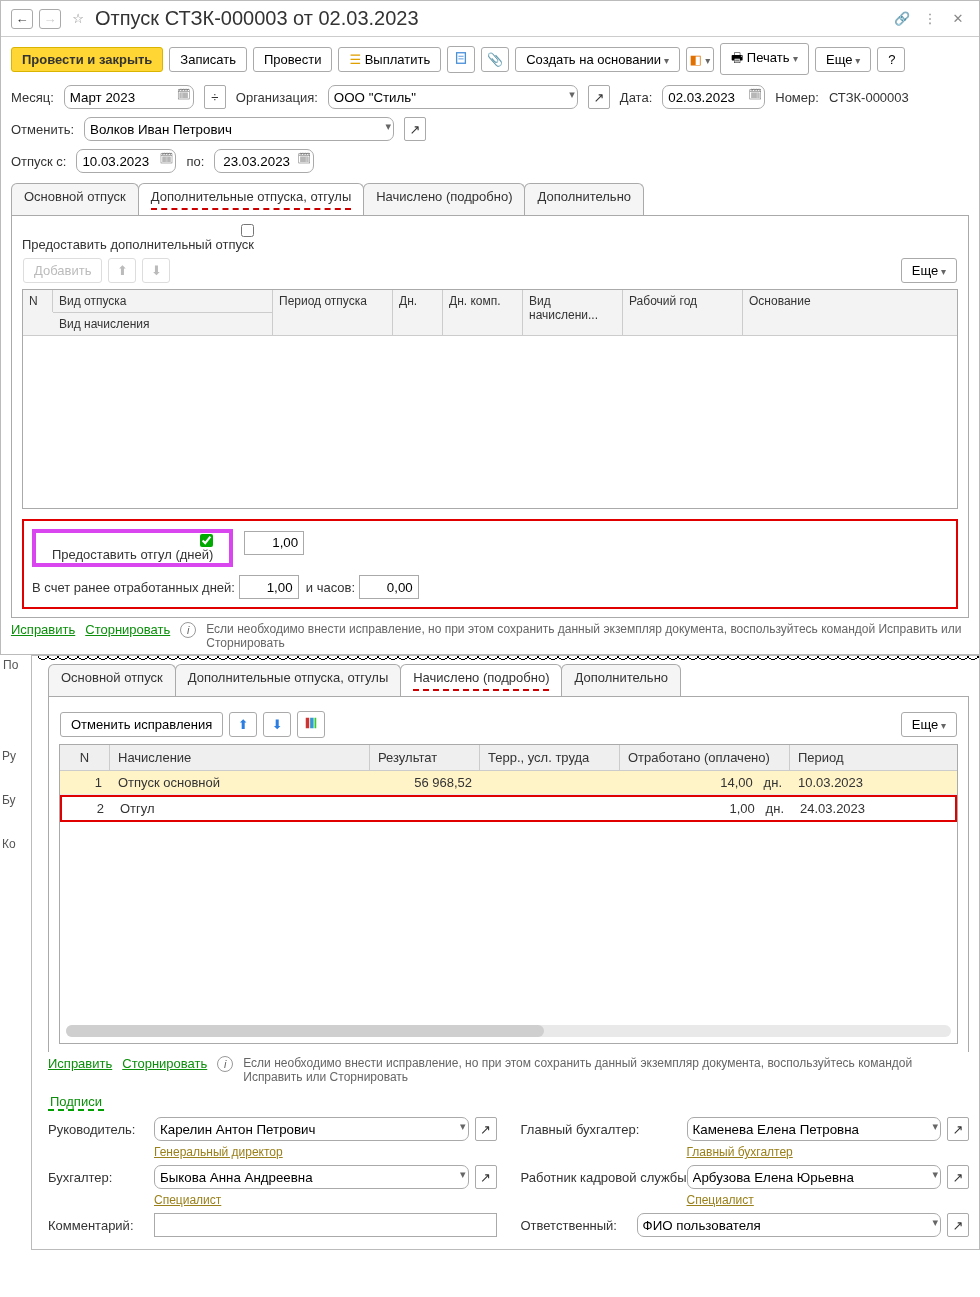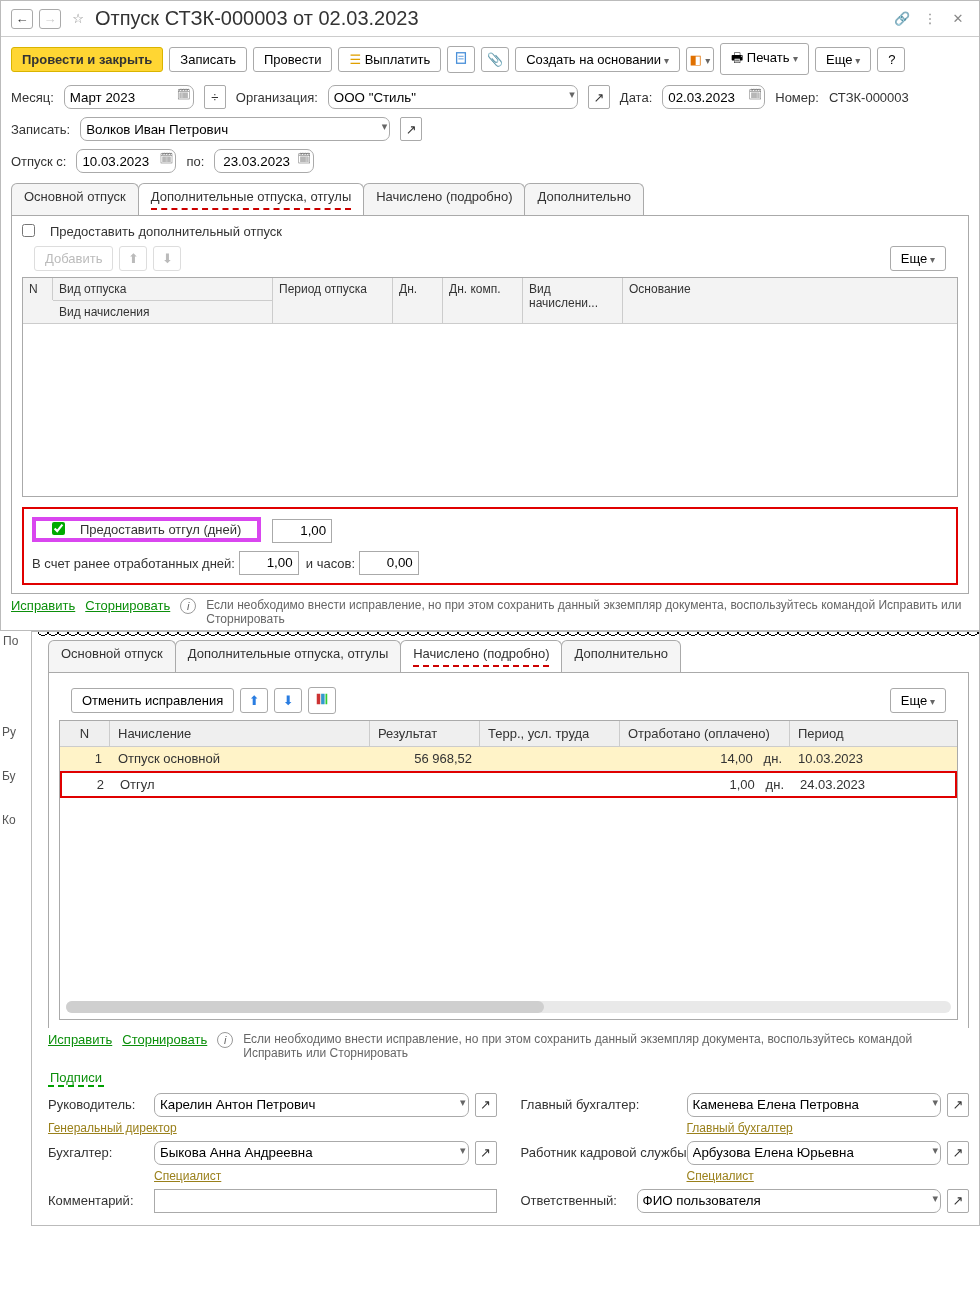--- a/index.html
+++ b/index.html
@@ -60,22 +60,22 @@
     border:1px solid #aaa; border-bottom:none; border-radius:6px 6px 0 0;
     padding:5px 12px; background:#f5f5f5; cursor:pointer; margin-right:-1px;
     position:relative;
   }
   .tab.active { background:#fff; z-index:2; }
   .tab .underline {
     display:block; height:2px; border-bottom:2px dashed #c00;
     margin-top:4px;
   }
   .panel { padding:8px 10px; border:1px solid #aaa; border-top:none; margin:0 10px; }
-  .chklabel { display:inline-flex; align-items:flex-start; gap:15px; }
-  .smalltoolbar { display:flex; gap:6px; align-items:center; margin:6px 12px; }
+  .chklabel { display:inline-flex; align-items:flex-end; gap:0;flex-direction:column; }
+  .smalltoolbar { display:flex; gap:6px; align-items:center; margin:6px 1px; }
   .btn.disabled { color:#bbb; border-color:#ddd; cursor:default; }
   .grid {
     border:1px solid #aaa; width:100%; height:220px; overflow:hidden;
     background:#fff;
   }
   .grid-head { display:flex; background:#f3f3f3; border-bottom:1px solid #ccc; }
   .gh { border-right:1px solid #ccc; padding:4px 6px; font-size:12px; color:#333; }
   .gh.sub { border-top:1px solid #ccc; }
   .redbox { border:2px solid #e00000; padding:8px; margin-top:10px; }
   .link { color:#0b8f0b; text-decoration:underline; cursor:pointer; }
@@ -183,21 +183,21 @@
     <span class="sel-wrap">
       <input class="input" style="width: 103px;" value="02.03.2023">
       <span class="cal">🗓</span>
     </span>
 
     <span class="lbl">Номер:</span>
     <span class="lbl">СТЗК-000003</span>
   </div>
 
   <div class="formrow">
-    <span class="lbl">Записать:</span>
+    <span class="lbl">Отменить:</span>
     <span class="sel-wrap">
       <input class="input" style="width: 310px;" value="Волков Иван Петрович">
       <span class="arrow">▾</span>
     </span>
     <span class="smallbtn">↗</span>
   </div>
 
   <div class="formrow">
     <span class="lbl">Отпуск с:</span>
     <span class="sel-wrap">
@@ -241,20 +241,21 @@
           <div class="gh">N</div>
         </div>
         <div style="width:220px">
           <div class="gh">Вид отпуска</div>
           <div class="gh sub">Вид начисления</div>
         </div>
         <div class="gh" style="width:120px">Период отпуска</div>
         <div class="gh" style="width:50px">Дн.</div>
         <div class="gh" style="width:80px">Дн. комп.</div>
         <div class="gh" style="width:100px">Вид начислени...</div>
+        <div class="gh" style="width:120px">Рабочий год</div>
         <div class="gh" style="flex:1;border-right:none">Основание</div>
       </div>
     </div>
 
     
     <div class="redbox">
       <div style="margin-bottom:8px">
         <label class="chklabel" style="border:4px solid #d946ef; padding:1px 16px;">
           <input type="checkbox" checked="" style="accent-color: rgb(0, 170, 0);">
           <span>Предоставить отгул (дней)</span>
@@ -368,21 +369,21 @@
       <div class="sig-row">
         <div class="sig-col">
           <div class="sig-field">
             <span class="lbl" style="width:100px">Руководитель:</span>
             <span class="sel-wrap" style="flex:1">
               <input class="input" style="width: 100%;" value="Карелин Антон Петрович">
               <span class="arrow">▾</span>
             </span>
             <span class="smallbtn">↗</span>
           </div>
-          <a class="sig-link" style="">Генеральный директор</a>
+          <a class="sig-link" style="margin-left:106px">Генеральный директор</a>
         </div>
         <div class="sig-col">
           <div class="sig-field">
             <span class="lbl" style="width:160px">Главный бухгалтер:</span>
             <span class="sel-wrap" style="flex:1">
               <input class="input" style="width: 100%;" value="Каменева Елена Петровна">
               <span class="arrow">▾</span>
             </span>
             <span class="smallbtn">↗</span>
           </div>

